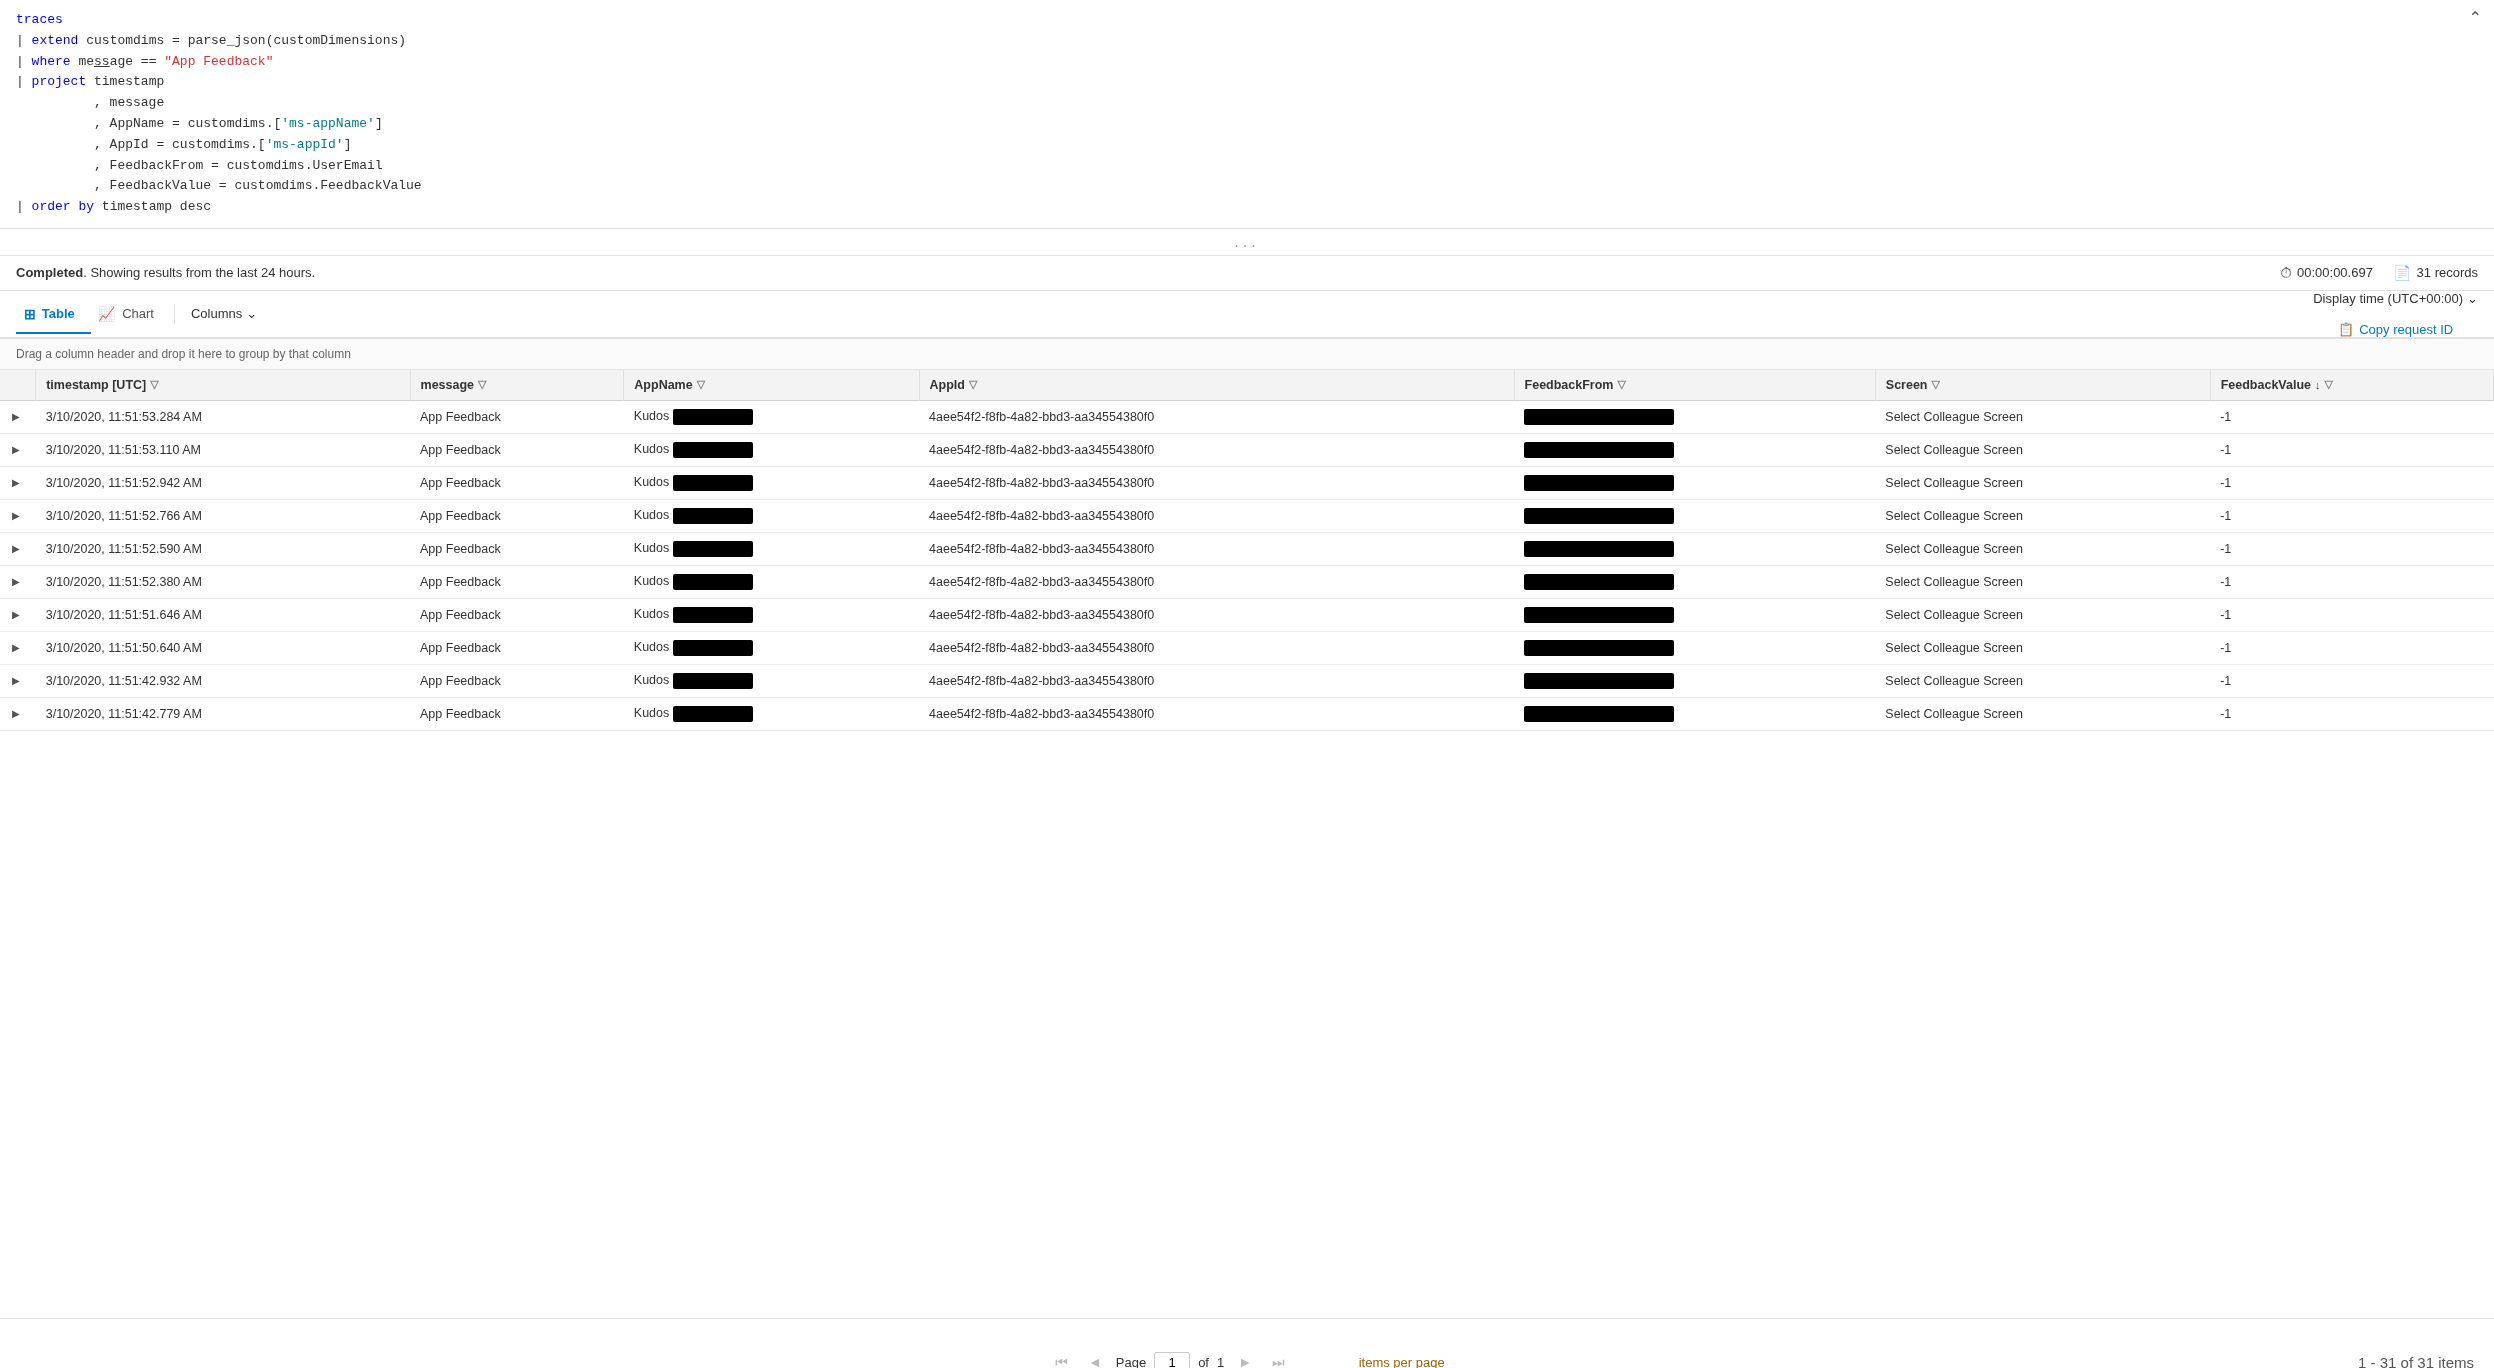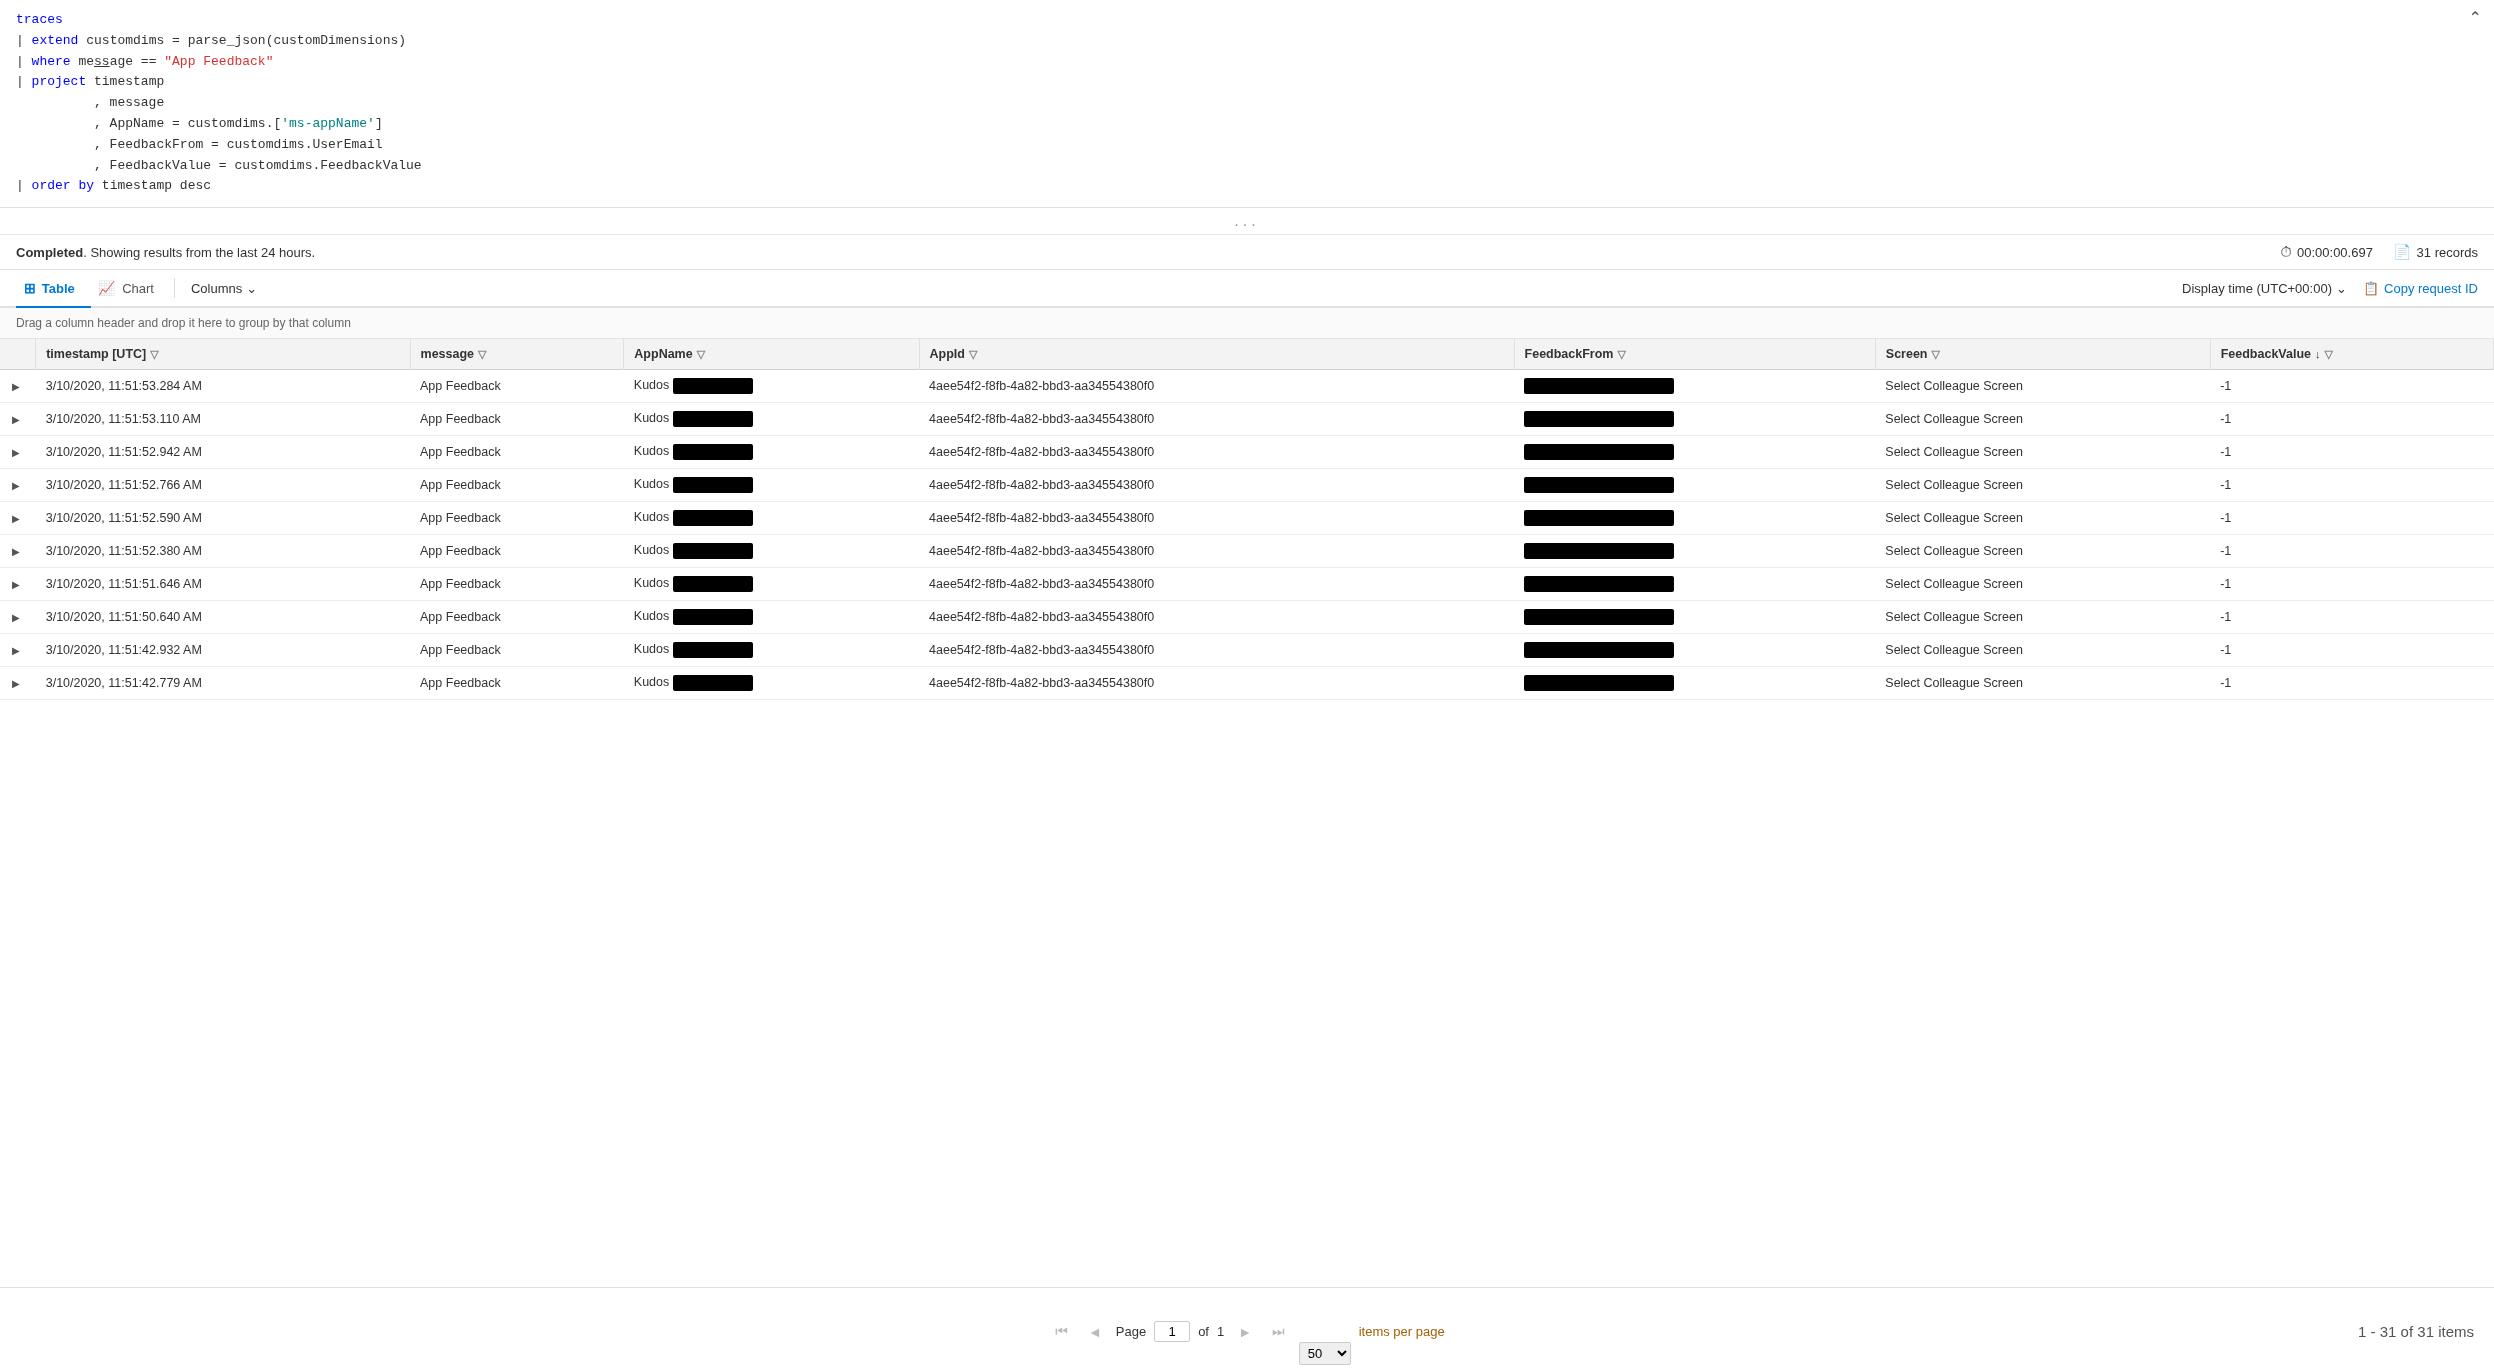--- a/index.html
+++ b/index.html
@@ -107,20 +107,21 @@
       font-size: 13px;
       color: #333;
       border: none;
       background: none;
     }
     .tab-bar-right {
       margin-left: auto;
       display: flex;
       align-items: center;
       gap: 16px;
+      flex-direction: column;
     }
     .display-time-btn {
       display: flex;
       align-items: center;
       gap: 4px;
       font-size: 13px;
       color: #333;
       cursor: pointer;
       background: none;
       border: none;
@@ -270,20 +271,21 @@
 <body>
 
 <div class="code-editor">
   <button class="collapse-btn">⌃</button>
   <span class="line"><span class="kw-blue">traces</span></span>
   <span class="line"><span class="pipe">| </span><span class="kw-blue">extend</span> customdims = parse_json(customDimensions)</span>
   <span class="line"><span class="pipe">| </span><span class="kw-blue">where</span> me<span style="text-decoration:underline;">ss</span>age == <span class="str-red">"App Feedback"</span></span>
   <span class="line"><span class="pipe">| </span><span class="kw-blue">project</span> timestamp</span>
   <span class="line">          , message</span>
   <span class="line">          , AppName = customdims.[<span class="str-teal">'ms-appName'</span>]</span>
+  <span class="line">          , AppId = customdims.[<span class="str-teal">'ms-appId'</span>]</span>
   <span class="line">          , FeedbackFrom = customdims.UserEmail</span>
   <span class="line">          , FeedbackValue = customdims.FeedbackValue</span>
   <span class="line"><span class="pipe">| </span><span class="kw-blue">order by</span> timestamp desc</span>
 </div>
 
 <div class="divider-dots">...</div>
 
 <div class="status-bar">
   <div class="status-left">
     <strong>Completed</strong><span>. Showing results from the last 24 hours.</span>

